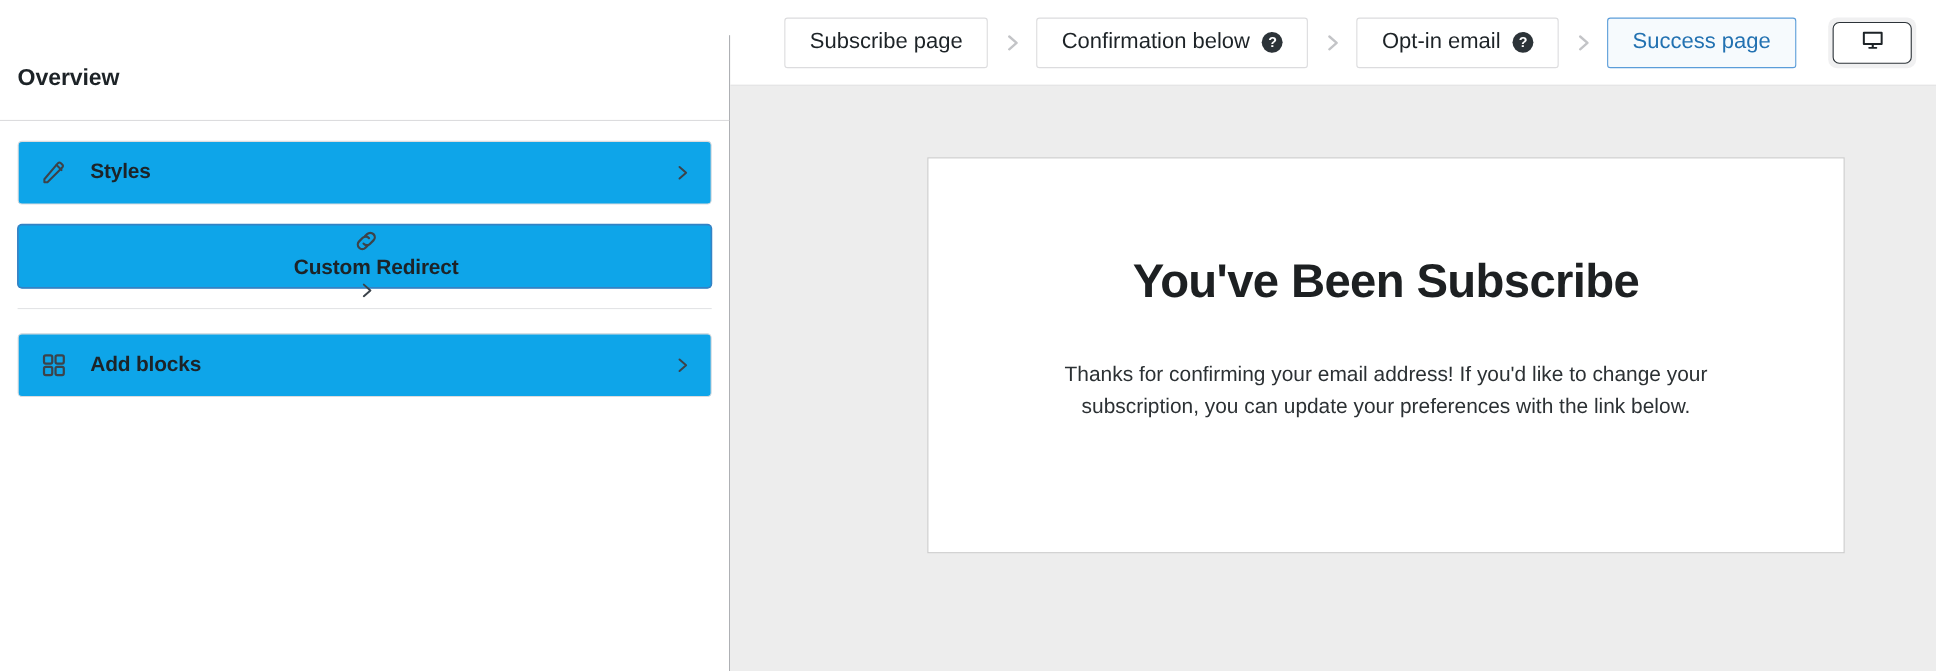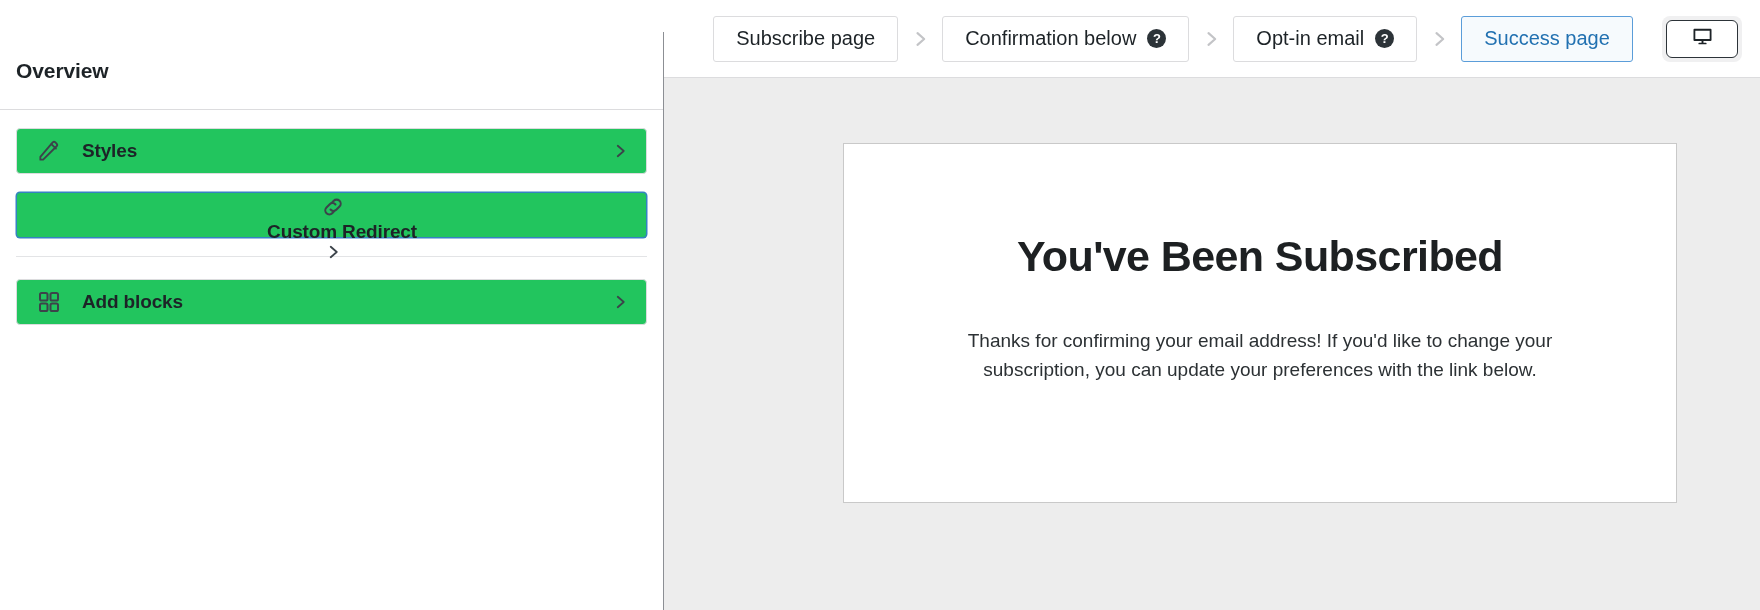--- a/index.html
+++ b/index.html
@@ -43,25 +43,25 @@
   .sidebar-title {
     font-size: 21px;
     font-weight: 700;
     color: #1d2327;
     letter-spacing: -0.1px;
   }
   .sidebar-body {
     padding: 18px 16px 0 16px;
   }
   .nav-card {
-    height: 46px;
+    height: 58px;
     box-sizing: border-box;
     border: 1px solid #dcdcde;
     border-radius: 4px;
-    background: #22c55e;
+    background: #0ea5e9;
     display: flex;
     align-items: center;
     padding: 0 16px 0 18px;
     margin-bottom: 18px;
     cursor: pointer;
   }
   .nav-card.selected {
     border: 1px solid #3582c4;
     box-shadow: 0 0 0 0.5px #3582c4;
     flex-direction: column;
@@ -339,19 +339,19 @@
             <svg width="23" height="23" viewBox="0 0 24 24" fill="currentColor">
               <path d="M3.6 4 h16.8 a1 1 0 0 1 1 1 v10.6 a1 1 0 0 1-1 1 H13 v1.8 h2.4 a0.9 0.9 0 0 1 0 1.8 H8.6 a0.9 0.9 0 0 1 0-1.8 H11 v-1.8 H3.6 a1 1 0 0 1-1-1 V5 a1 1 0 0 1 1-1 z m0.9 1.9 v8.8 h15 V5.9 z"></path>
             </svg>
           </span>
         </div>
       </div>
     </div>
 
     <div class="preview-area">
       <div class="preview-card">
-        <h1 class="preview-heading">You've Been Subscribed</h1>
+        <h1 class="preview-heading">You've Been Subscribe</h1>
         <p class="preview-body">Thanks for confirming your email address! If you'd like to change your subscription, you can update your preferences with the link below.</p>
       </div>
     </div>
 
   </section>
 </div>
 
 </body></html>

